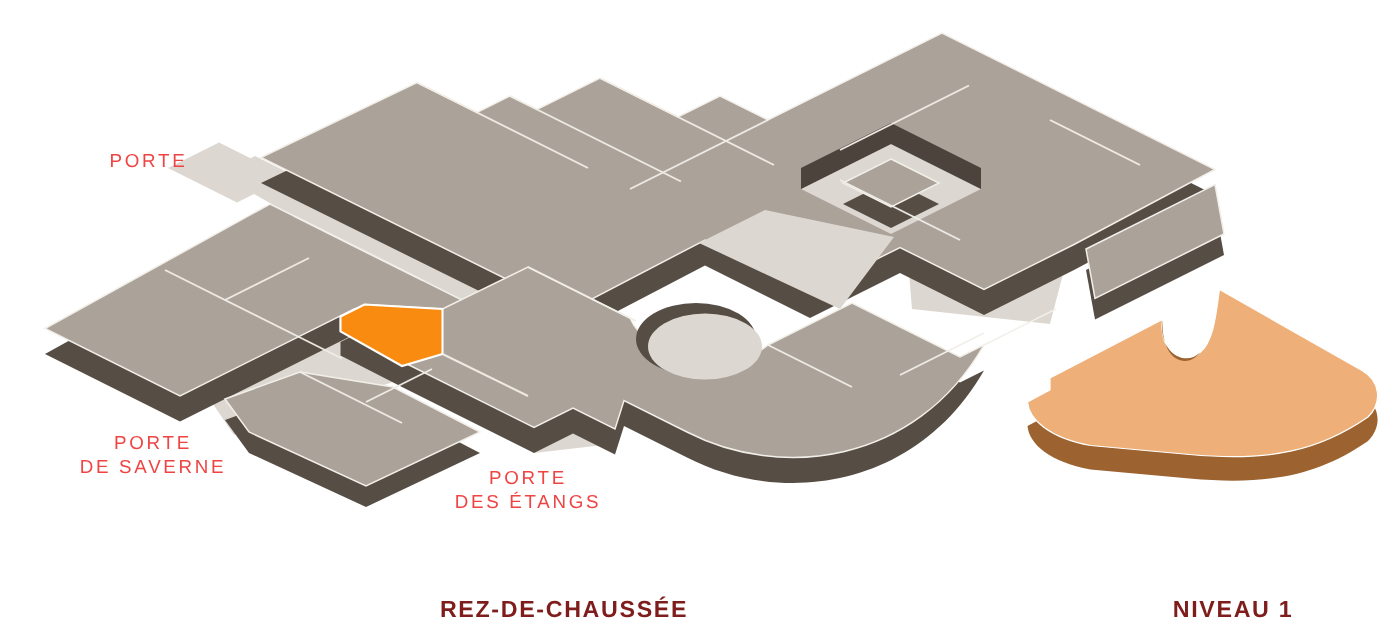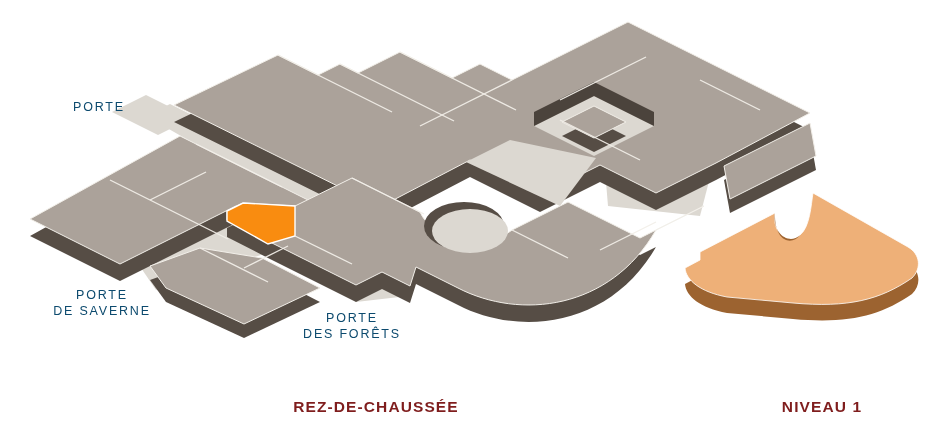--- a/index.html
+++ b/index.html
@@ -6,21 +6,21 @@
   #stage{position:relative;width:926px;height:425px;background:#ffffff;overflow:hidden;
          font-family:"Liberation Sans",sans-serif;}
   #map-svg{position:absolute;left:0;top:0;}
   .roof{fill:#aba29a;stroke:#f2efe9;stroke-width:1;}
   .side{fill:#564d45;}
   .side2{fill:#4b433c;}
   .floor{fill:#dcd8d1;}
   .seam{stroke:#f2efe9;stroke-width:1.3;fill:none;opacity:.95;}
   .lvl1side{fill:#9c6330;}
   .entrance-label{position:absolute;transform:translate(-50%,-50%);text-align:center;
-     font-size:12.5px;letter-spacing:1.8px;line-height:1.25;color:#0c4a6e;white-space:nowrap;}
+     font-size:12.5px;letter-spacing:1.8px;line-height:1.25;color:#ef4444;white-space:nowrap;}
   .floor-label{position:absolute;transform:translate(-50%,-50%);text-align:center;
      font-weight:bold;font-size:15.5px;letter-spacing:1.1px;color:#7f1d1d;white-space:nowrap;}
 </style>
 </head>
 <body>
 
 <div id="stage">
 
   <svg id="map-svg" width="926" height="425" viewBox="0 0 926 425">
     <defs>
@@ -98,19 +98,19 @@
 
   <div class="entrance-label" style="left:99px;top:108px">
     <div>PORTE</div>
   </div>
   <div class="entrance-label" style="left:102px;top:304px">
     <div>PORTE</div>
     <div>DE SAVERNE</div>
   </div>
   <div class="entrance-label" style="left:352px;top:327px">
     <div>PORTE</div>
-    <div>DES FORÊTS</div>
+    <div>DES ÉTANGS</div>
   </div>
 
   <div class="floor-label" style="left:376px;top:407px">REZ-DE-CHAUSSÉE</div>
   <div class="floor-label" style="left:822px;top:407px">NIVEAU 1</div>
 
 </div>
 
 </body></html>

